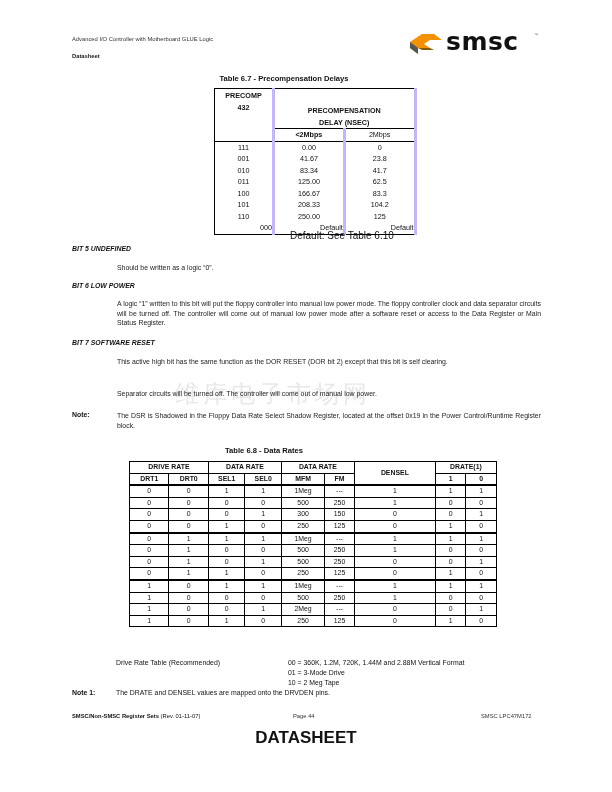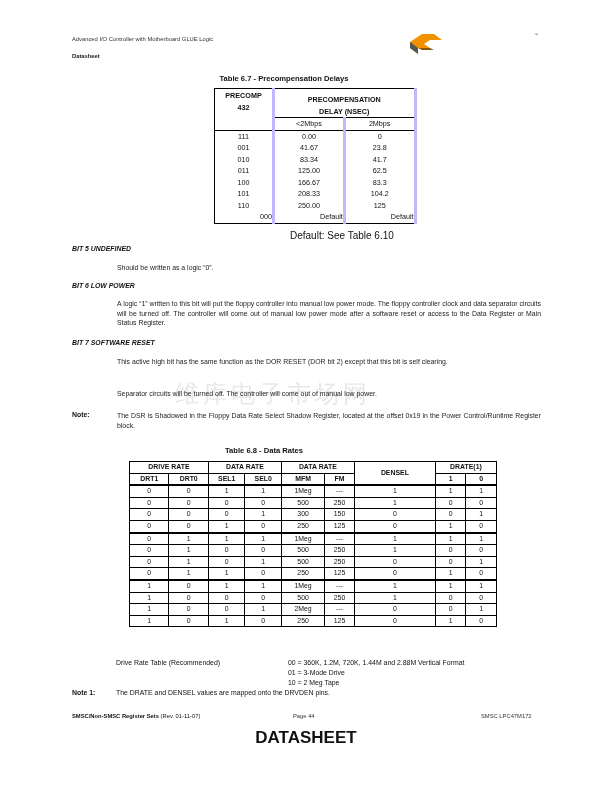--- a/index.html
+++ b/index.html
@@ -42,39 +42,40 @@
 
 <div class="abs hdr-title">Advanced I/O Controller with Motherboard GLUE Logic</div>
 <div class="abs hdr-sub">Datasheet</div>
 
 <div class="abs logo">
   <svg width="36" height="26" viewBox="0 0 36 26" style="position:absolute;left:0;top:0">
     <polygon points="2,12 14,4 26,4 34,10 22,10 16,14 22,18 10,18 10,24 2,18" fill="#f39200"></polygon>
     <polygon points="2,12 2,18 10,24 10,18" fill="#555"></polygon>
     <polygon points="22,18 26,20 14,20 10,18" fill="#8a5a00"></polygon>
   </svg>
+  <span class="logo-text">smsc</span>
   <span class="logo-tm">™</span>
 </div>
 
 <div class="abs caption" style="left:0;width:568px;top:74px">Table 6.7 - Precompensation Delays</div>
 
 <table class="abs t67">
   <tbody>
       <tr class="hrow">
     <th rowspan="2" style="width:66px;border-bottom:1px solid #000;vertical-align:top;padding-top:1px">
       <span>PRECOMP</span><br>
       <span>432</span>
     </th>
-    <th colspan="2" style="padding-top:5px">
+    <th colspan="2" style="padding-top:16px">
       <span>PRECOMPENSATION</span><br>
       <span>DELAY (NSEC)</span>
     </th>
   </tr>
   <tr class="sub">
-    <td style="font-weight:normal">&lt;2Mbps</td>
+    <td style="font-weight:bold">&lt;2Mbps</td>
     <td style="font-weight:normal">2Mbps</td>
   </tr>
   </tbody>
     <tbody id="t67body">
       <tr>
         <td>111</td>
         <td>0.00</td>
         <td>0</td>
       </tr>
       <tr>

